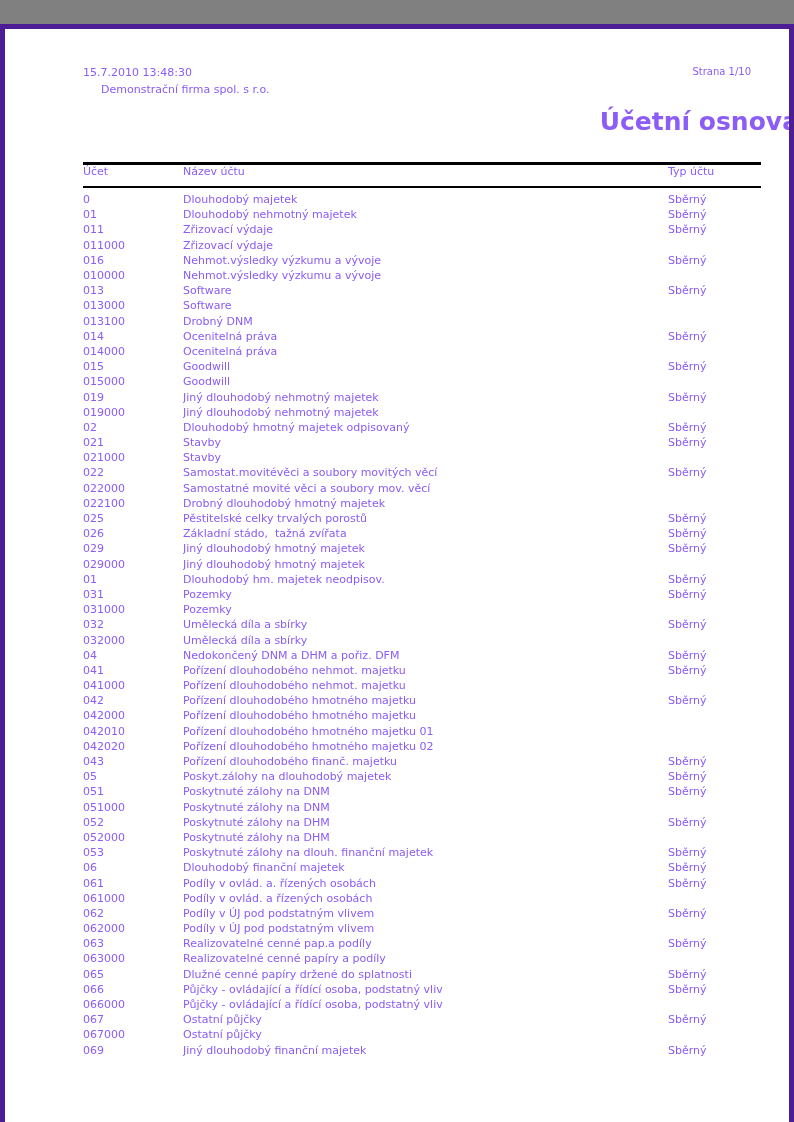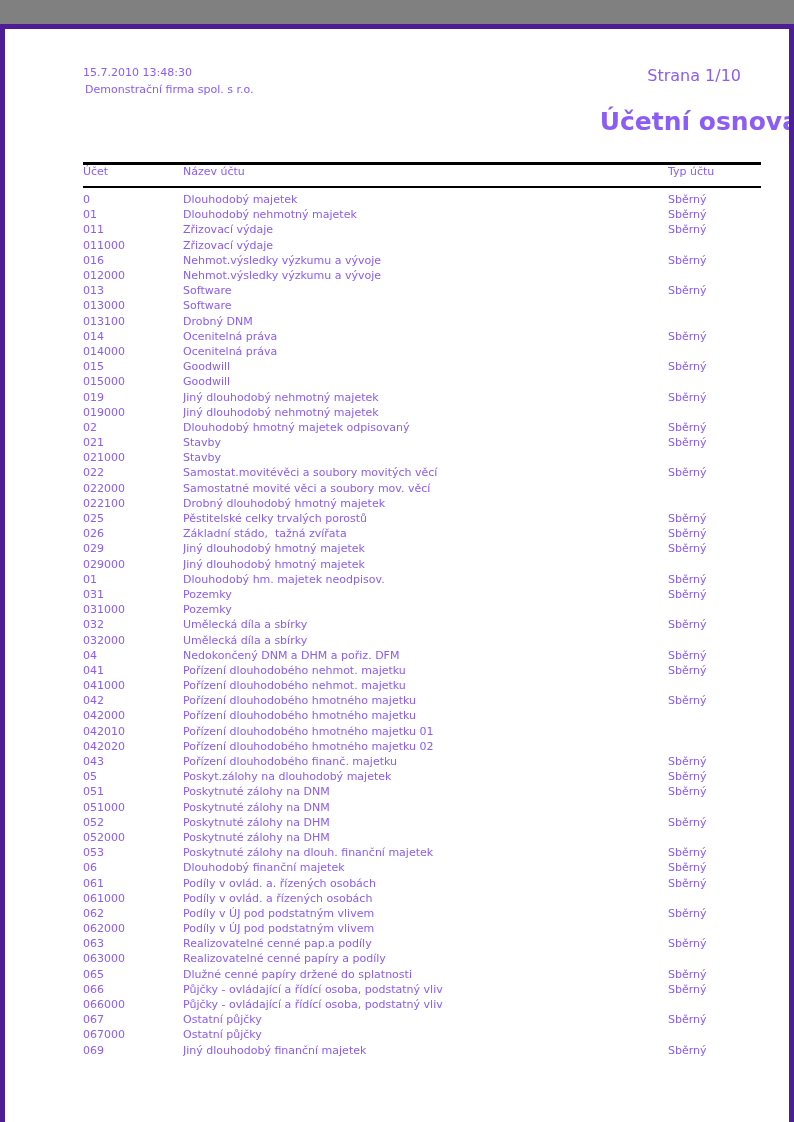--- a/index.html
+++ b/index.html
@@ -16,28 +16,28 @@
     margin-top: 24px;
   }
   .hdr-date {
     position: absolute;
     left: 78px; top: 37px;
     font-size: 11px;
     white-space: pre;
   }
   .hdr-company {
     position: absolute;
-    left: 80px; top: 54px;
+    left: 96px; top: 54px;
     font-size: 11px;
     white-space: pre;
   }
   .hdr-page {
     position: absolute;
-    right: 48px; top: 37px;
-    font-size: 16px;
+    right: 38px; top: 37px;
+    font-size: 10px;
     text-align: right;
     white-space: pre;
   }
   .report-title {
     position: absolute;
     left: 0; top: 78px;
     width: 794px;
     text-align: right;
     font-size: 25px;
     font-weight: bold;
@@ -104,21 +104,21 @@
           <span class="cell ucet">011000</span>
           <span class="cell nazev">Zřizovací výdaje</span>
           <span class="cell typ"></span>
         </div>
         <div class="trow">
           <span class="cell ucet">016</span>
           <span class="cell nazev">Nehmot.výsledky výzkumu a vývoje</span>
           <span class="cell typ">Sběrný</span>
         </div>
         <div class="trow">
-          <span class="cell ucet">012000</span>
+          <span class="cell ucet">010000</span>
           <span class="cell nazev">Nehmot.výsledky výzkumu a vývoje</span>
           <span class="cell typ"></span>
         </div>
         <div class="trow">
           <span class="cell ucet">013</span>
           <span class="cell nazev">Software</span>
           <span class="cell typ">Sběrný</span>
         </div>
         <div class="trow">
           <span class="cell ucet">013000</span>

